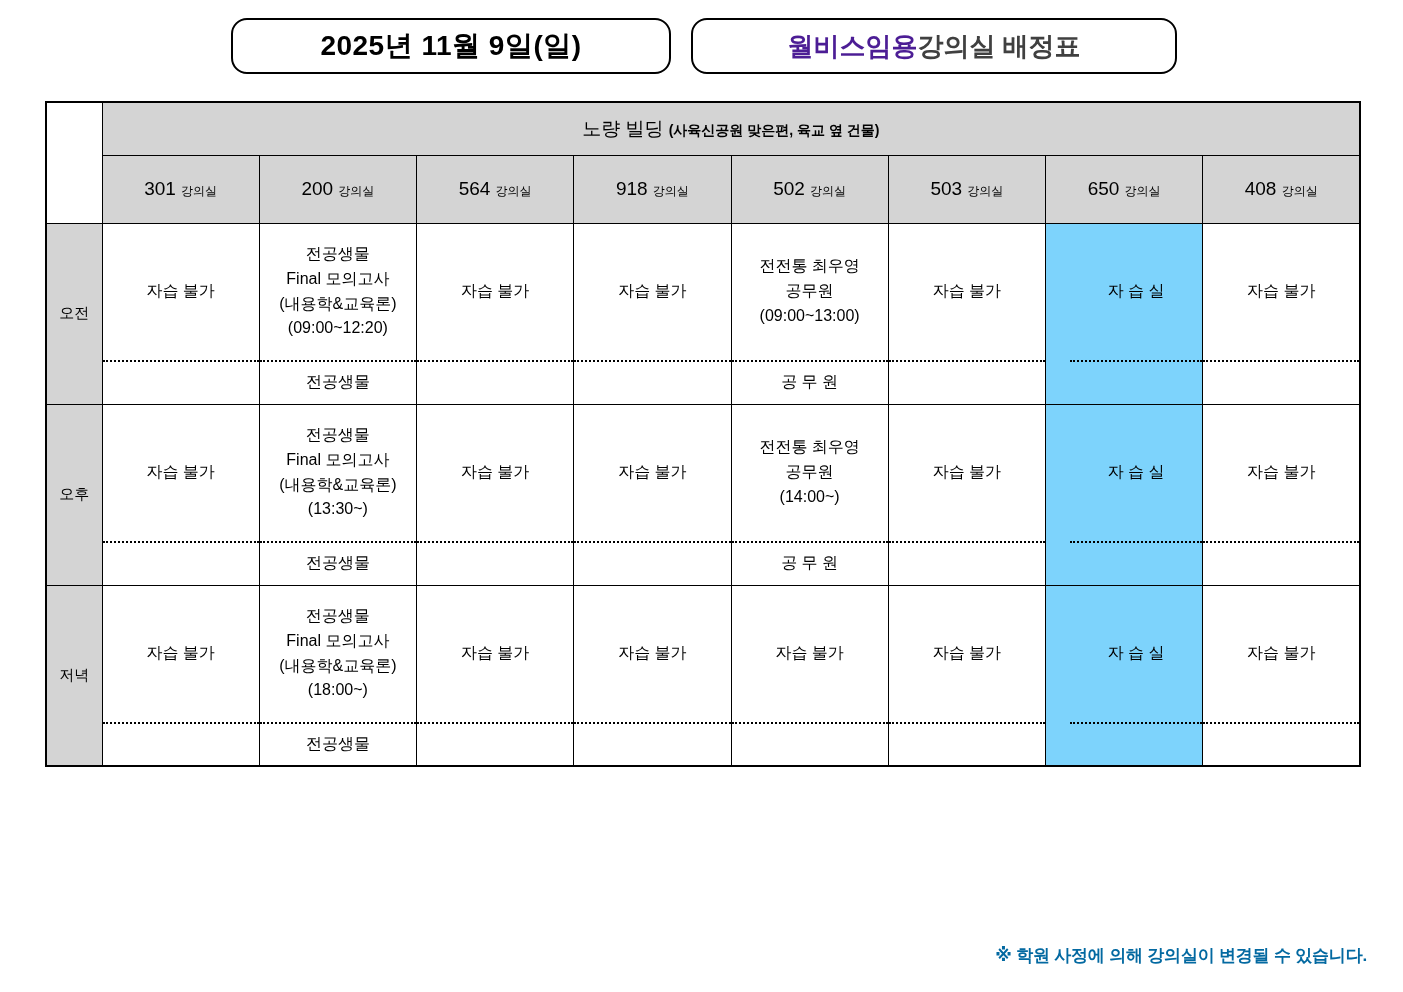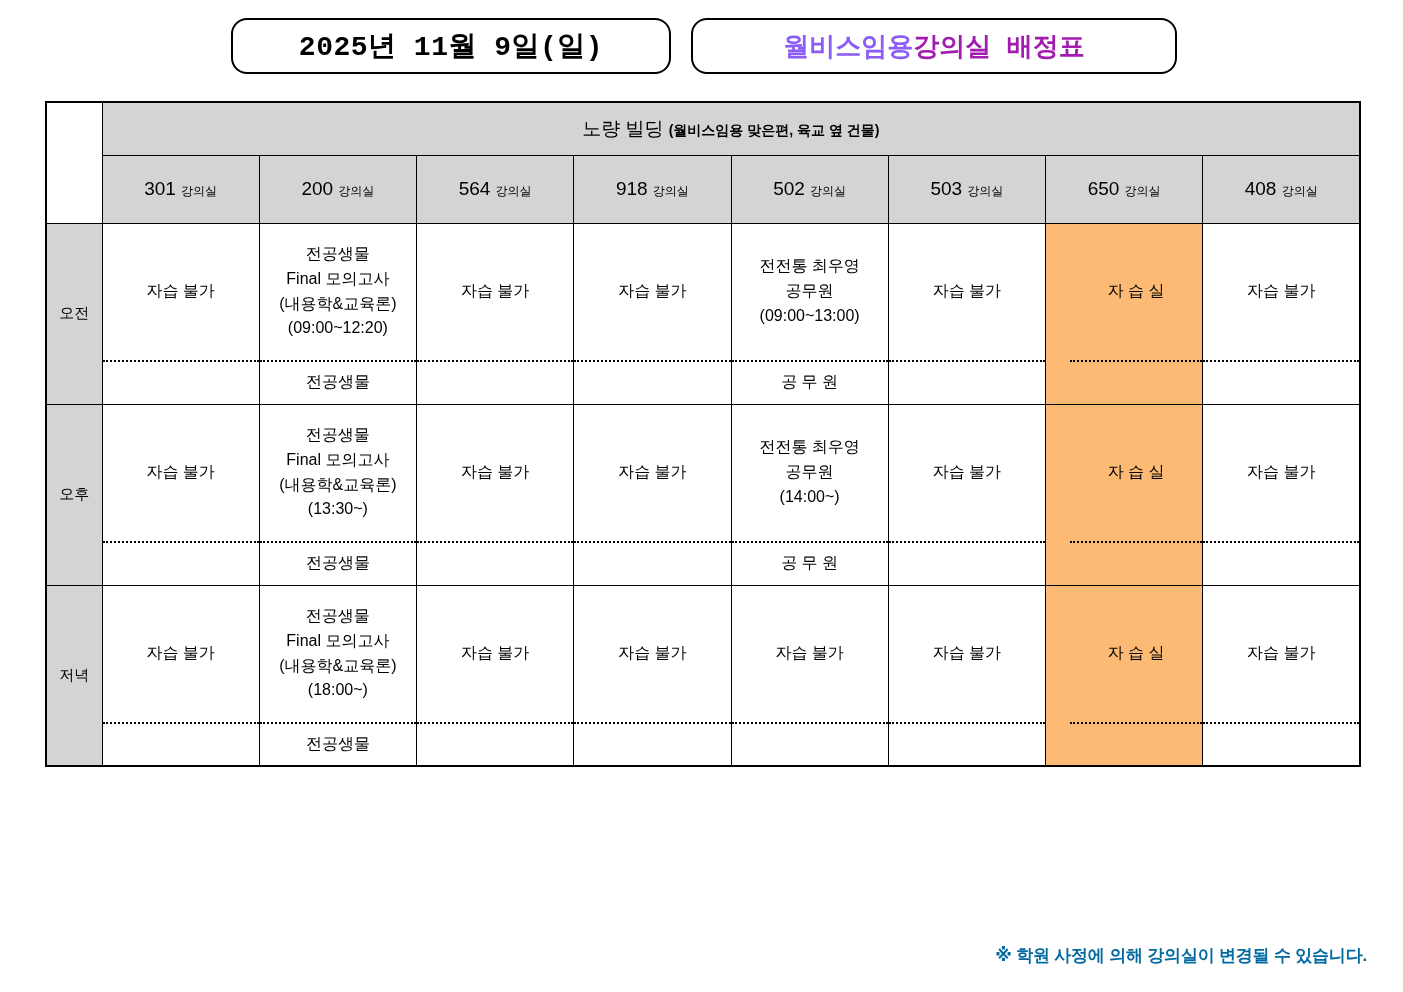--- a/index.html
+++ b/index.html
@@ -18,21 +18,20 @@
 
   
   .header-row {
     position: absolute;
     top: 18px;
     left: 0;
     width: 1171px;
     height: 60px;
     display: flex;
     align-items: center;
-    font-family: Liberation Mono, monospace;
   }
   .pill {
     border: 2px solid #000000;
     border-radius: 16px;
     background: #ffffff;
     display: flex;
     align-items: center;
     justify-content: center;
     box-sizing: border-box;
     height: 56px;
@@ -48,24 +47,24 @@
   }
   .pill-title {
     position: absolute;
     left: 691px;
     top: 0;
     width: 486px;
     font-size: 26px;
     font-weight: bold;
   }
   .pill-title .brand {
-    color: #8b5cf6;
+    color: #4c1d95;
   }
   .pill-title .rest {
-    color: #a21caf;
+    color: #404040;
     text-align: center;
   }
 
   
   .table-wrap {
     position: absolute;
     left: 45px;
     top: 101px;
     width: 1314px;
   }
@@ -115,21 +114,21 @@
   }
 
   .slot-cell {
     position: relative;
     height: 181px;
     font-size: 16px;
     line-height: 1.55;
     padding: 0;
   }
   .slot-cell.gray {
-    background: #fdba74;
+    background: #7dd3fc;
     padding-left: 24px;
   }
   .slot-inner {
     height: 100%;
     display: flex;
     flex-direction: column;
   }
   .slot-main {
     flex: 0 0 138px;
     display: flex;
@@ -185,21 +184,21 @@
       <col class="col-room">
         <col class="col-room">
         <col class="col-room">
         <col class="col-room">
     </colgroup>
     <thead>
       <tr>
         <td class="corner-cell" rowspan="2"></td>
         <td class="bld-head" colspan="8">
           <span>노량 빌딩</span>
-          <span class="sub">(월비스임용 맞은편, 육교 옆 건물)</span>
+          <span class="sub">(사육신공원 맞은편, 육교 옆 건물)</span>
         </td>
       </tr>
       <tr>
         <td class="room-head"><span>301</span> <span class="rsub">강의실</span></td>
         <td class="room-head"><span>200</span> <span class="rsub">강의실</span></td>
         <td class="room-head"><span>564</span> <span class="rsub">강의실</span></td>
         <td class="room-head"><span>918</span> <span class="rsub">강의실</span></td>
         <td class="room-head"><span>502</span> <span class="rsub">강의실</span></td>
         <td class="room-head"><span>503</span> <span class="rsub">강의실</span></td>
         <td class="room-head"><span>650</span> <span class="rsub">강의실</span></td>

